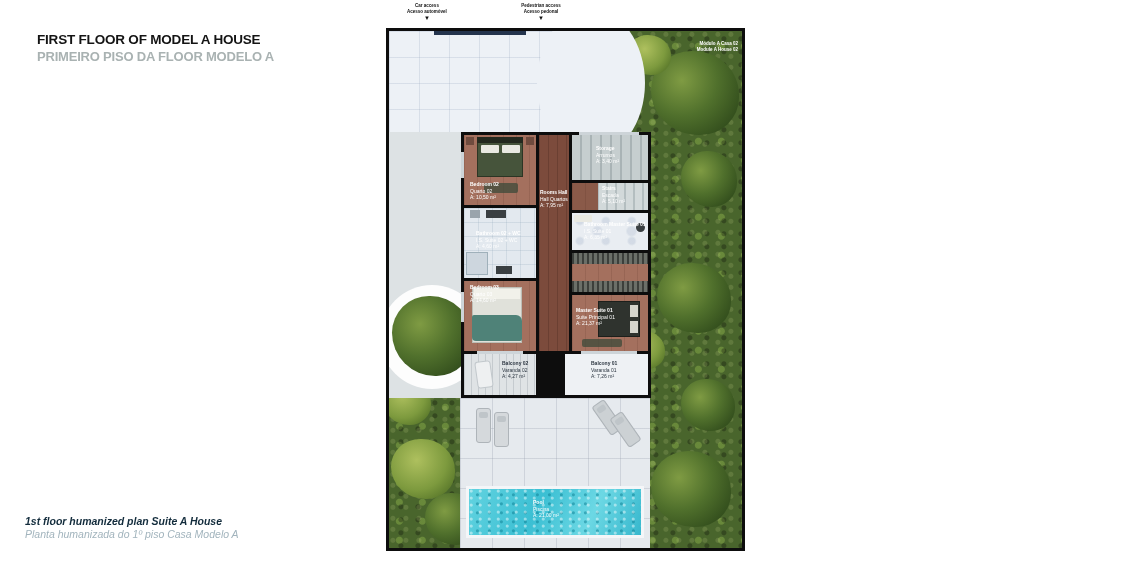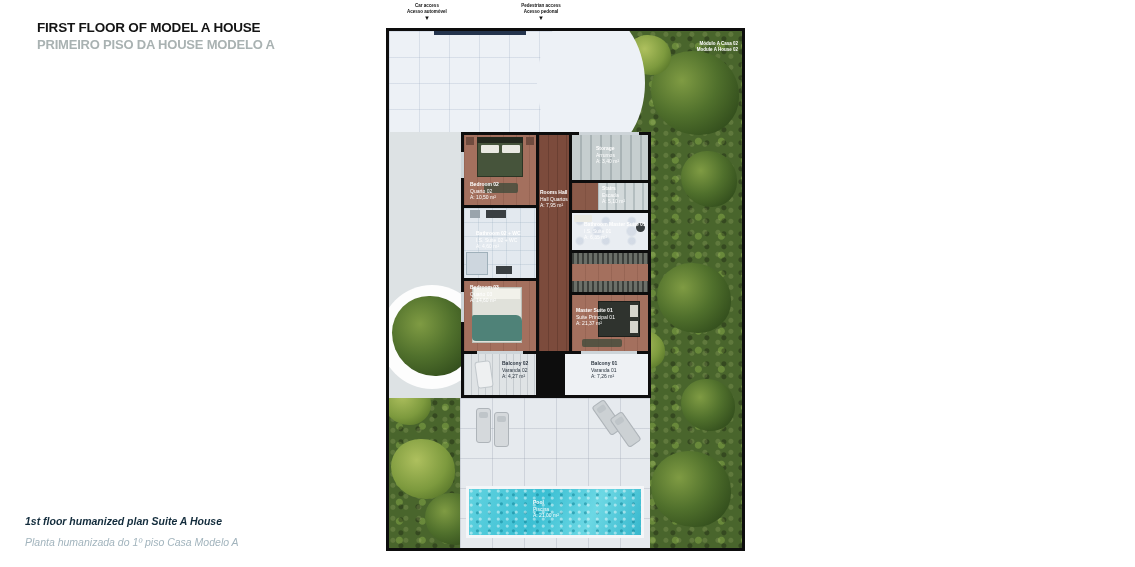--- a/index.html
+++ b/index.html
@@ -1,25 +1,25 @@
 <!DOCTYPE html>
 <html style="--walls: #0d0d0d; --garden: #49652c; --driveway: #edf1f6; --terrace: #e6eaee; --wood: #a4705e; --hall-wood: #7c4b3c; --tile: #e3e9ef; --pool: #3fc0d4; --title-accent: #a9b2b2;"><head>
 <meta charset="utf-8">
 <style>
   * { margin:0; padding:0; box-sizing:border-box; }
   body { background:#ffffff; font-family:"Liberation Sans", sans-serif; }
   .page { position:relative; width:1135px; height:567px; background:#fff; overflow:hidden; }
 
   
-  .title-block { position:absolute; left:37px; top:20px; }
+  .title-block { position:absolute; left:37px; top:32px; }
   .title-block h1 { font-size:13.5px; font-weight:700; color:#141414; letter-spacing:-0.2px; }
   .title-block h2 { font-size:13px; font-weight:700; color:var(--title-accent); letter-spacing:-0.2px; margin-top:2px; }
   .caption { position:absolute; left:25px; top:515px; font-style:italic; }
   .caption .c1 { display:block; font-size:10.5px; font-weight:700; color:#132c3c; }
-  .caption .c2 { display:block; font-size:10.5px; font-weight:400; color:#a2b4bd; margin-top:9px; }
+  .caption .c2 { display:block; font-size:10.5px; font-weight:400; color:#a2b4bd; margin-top:1px; }
 
   
   .access { position:absolute; top:3px; width:62px; text-align:center; color:#101010; }
   .access span { display:block; font-size:4.5px; font-weight:700; line-height:1.25; }
   .access .arrow { font-size:6px; margin-top:1px; }
   .access-car { left:396px; }
   .access-ped { left:510px; }
 
   
   .plan { position:absolute; left:386px; top:28px; width:359px; height:523px;
@@ -115,21 +115,21 @@
             linear-gradient(115deg, #62d3e0 0%, #3bbfd3 40%, #6cd8e4 70%, #36b7cd 100%);
           background-size:9px 7px, 12px 9px, 100% 100%; }
 </style>
 </head>
 <body>
 
 <div class="page">
 
   <header class="title-block">
     <h1>FIRST FLOOR OF MODEL A HOUSE</h1>
-    <h2>PRIMEIRO PISO DA HOUSE MODELO A</h2>
+    <h2>PRIMEIRO PISO DA FLOOR MODELO A</h2>
   </header>
 
   <div class="access access-car">
     <span>Car access</span>
     <span>Acesso automóvel</span>
     <span class="arrow">▼</span>
   </div>
   <div class="access access-ped">
     <span>Pedestrian access</span>
     <span>Acesso pedonal</span>

